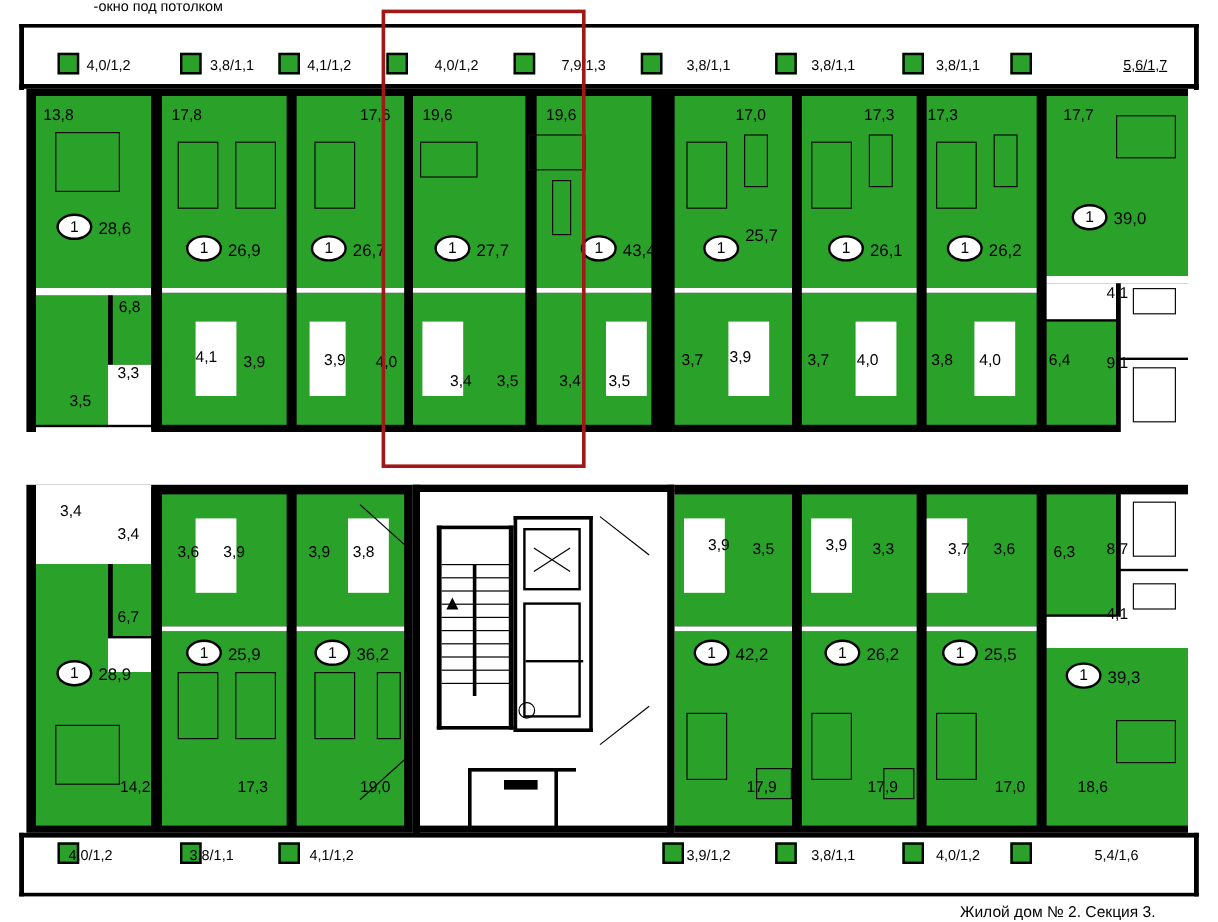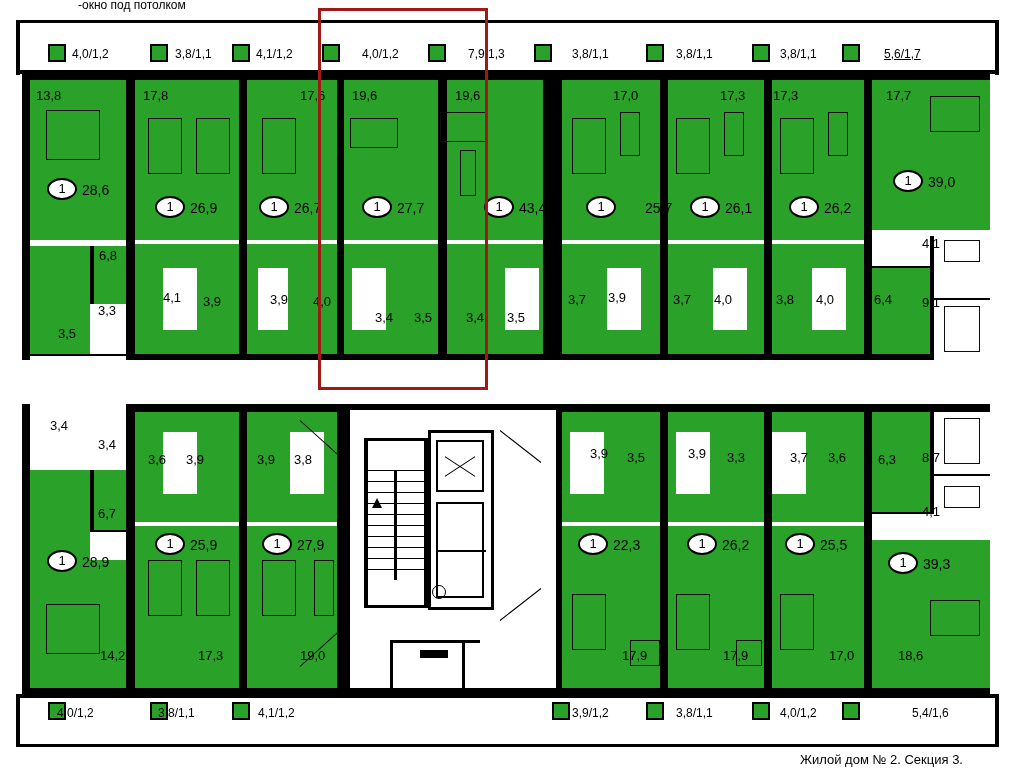--- a/index.html
+++ b/index.html
@@ -300,21 +300,21 @@
   <div class="abs green" style="left:842px; top:702px; width:18px; height:18px; border:2px solid #000;"></div>
 
   <div class="bal" style="left:72px; top:47px;">4,0/1,2</div>
   <div class="bal" style="left:175px; top:47px;">3,8/1,1</div>
   <div class="bal" style="left:256px; top:47px;">4,1/1,2</div>
   <div class="bal" style="left:362px; top:47px;">4,0/1,2</div>
   <div class="bal" style="left:468px; top:47px;">7,9/1,3</div>
   <div class="bal" style="left:572px; top:47px;">3,8/1,1</div>
   <div class="bal" style="left:676px; top:47px;">3,8/1,1</div>
   <div class="bal" style="left:780px; top:47px;">3,8/1,1</div>
-  <div class="bal" style="left:884px; top:47px;text-decoration:underline;">5,6/1,7</div>
+  <div class="bal" style="left:936px; top:47px;text-decoration:underline;">5,6/1,7</div>
 
   <div class="bal" style="left:57px; top:706px;">4,0/1,2</div>
   <div class="bal" style="left:158px; top:706px;">3,8/1,1</div>
   <div class="bal" style="left:258px; top:706px;">4,1/1,2</div>
   <div class="bal" style="left:572px; top:706px;">3,9/1,2</div>
   <div class="bal" style="left:676px; top:706px;">3,8/1,1</div>
   <div class="bal" style="left:780px; top:706px;">4,0/1,2</div>
   <div class="bal" style="left:912px; top:706px;">5,4/1,6</div>
 
   <div class="num" style="left:36px; top:88px;">13,8</div>
@@ -357,21 +357,21 @@
   <div class="badge" style="left:259px; top:196px;">1</div>
   <div class="badge-area" style="left:294px; top:200px;">26,7</div>
 
   <div class="badge" style="left:362px; top:196px;">1</div>
   <div class="badge-area" style="left:397px; top:200px;">27,7</div>
 
   <div class="badge" style="left:484px; top:196px;">1</div>
   <div class="badge-area" style="left:519px; top:200px;">43,4</div>
 
   <div class="badge" style="left:586px; top:196px;">1</div>
-  <div class="badge-area" style="left:621px; top:200px;margin-left:24px;">25,7</div>
+  <div class="badge-area" style="left:621px; top:188px;">25,7</div>
 
   <div class="badge" style="left:690px; top:196px;">1</div>
   <div class="badge-area" style="left:725px; top:200px;">26,1</div>
 
   <div class="badge" style="left:789px; top:196px;">1</div>
   <div class="badge-area" style="left:824px; top:200px;">26,2</div>
 
   <div class="badge" style="left:893px; top:170px;">1</div>
   <div class="badge-area" style="left:928px; top:174px;">39,0</div>
 
@@ -400,24 +400,24 @@
   <div class="num" style="left:922px; top:450px;">8,7</div>
   <div class="num" style="left:922px; top:504px;">4,1</div>
 
   <div class="badge" style="left:47px; top:550px;">1</div>
   <div class="badge-area" style="left:82px; top:554px;">28,9</div>
 
   <div class="badge" style="left:155px; top:533px;">1</div>
   <div class="badge-area" style="left:190px; top:537px;">25,9</div>
 
   <div class="badge" style="left:262px; top:533px;">1</div>
-  <div class="badge-area" style="left:297px; top:537px;">27,9</div>
+  <div class="badge-area" style="left:297px; top:537px;">36,2</div>
 
   <div class="badge" style="left:578px; top:533px;">1</div>
-  <div class="badge-area" style="left:613px; top:537px;">22,3</div>
+  <div class="badge-area" style="left:613px; top:537px;">42,2</div>
 
   <div class="badge" style="left:687px; top:533px;">1</div>
   <div class="badge-area" style="left:722px; top:537px;">26,2</div>
 
   <div class="badge" style="left:785px; top:533px;">1</div>
   <div class="badge-area" style="left:820px; top:537px;">25,5</div>
 
   <div class="badge" style="left:888px; top:552px;">1</div>
   <div class="badge-area" style="left:923px; top:556px;">39,3</div>
 

